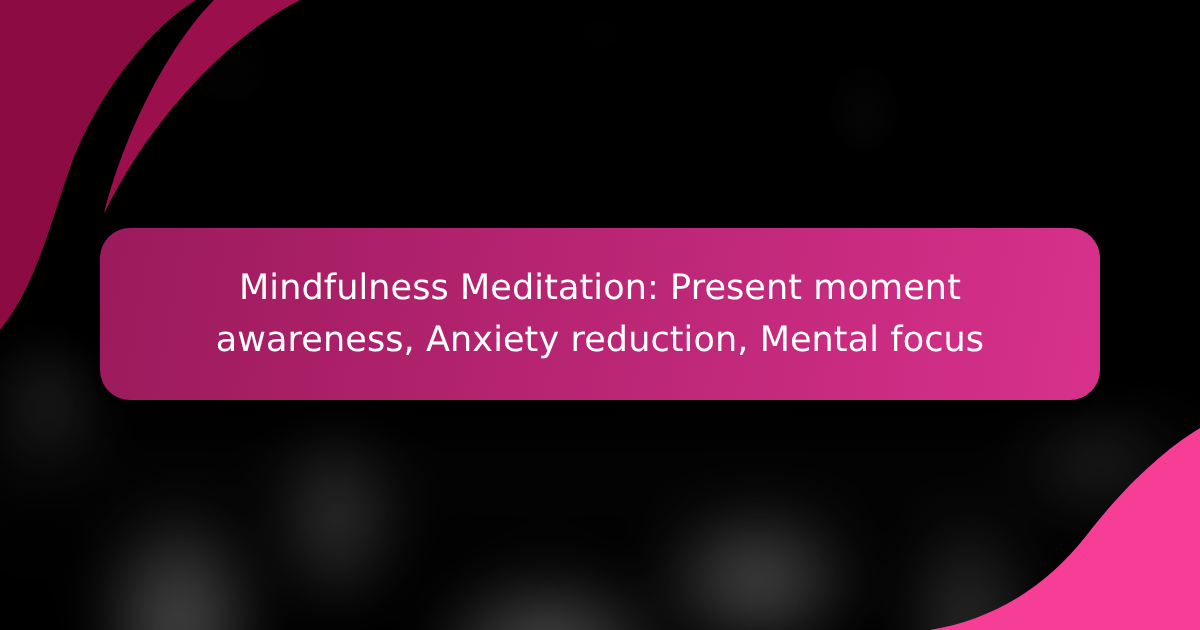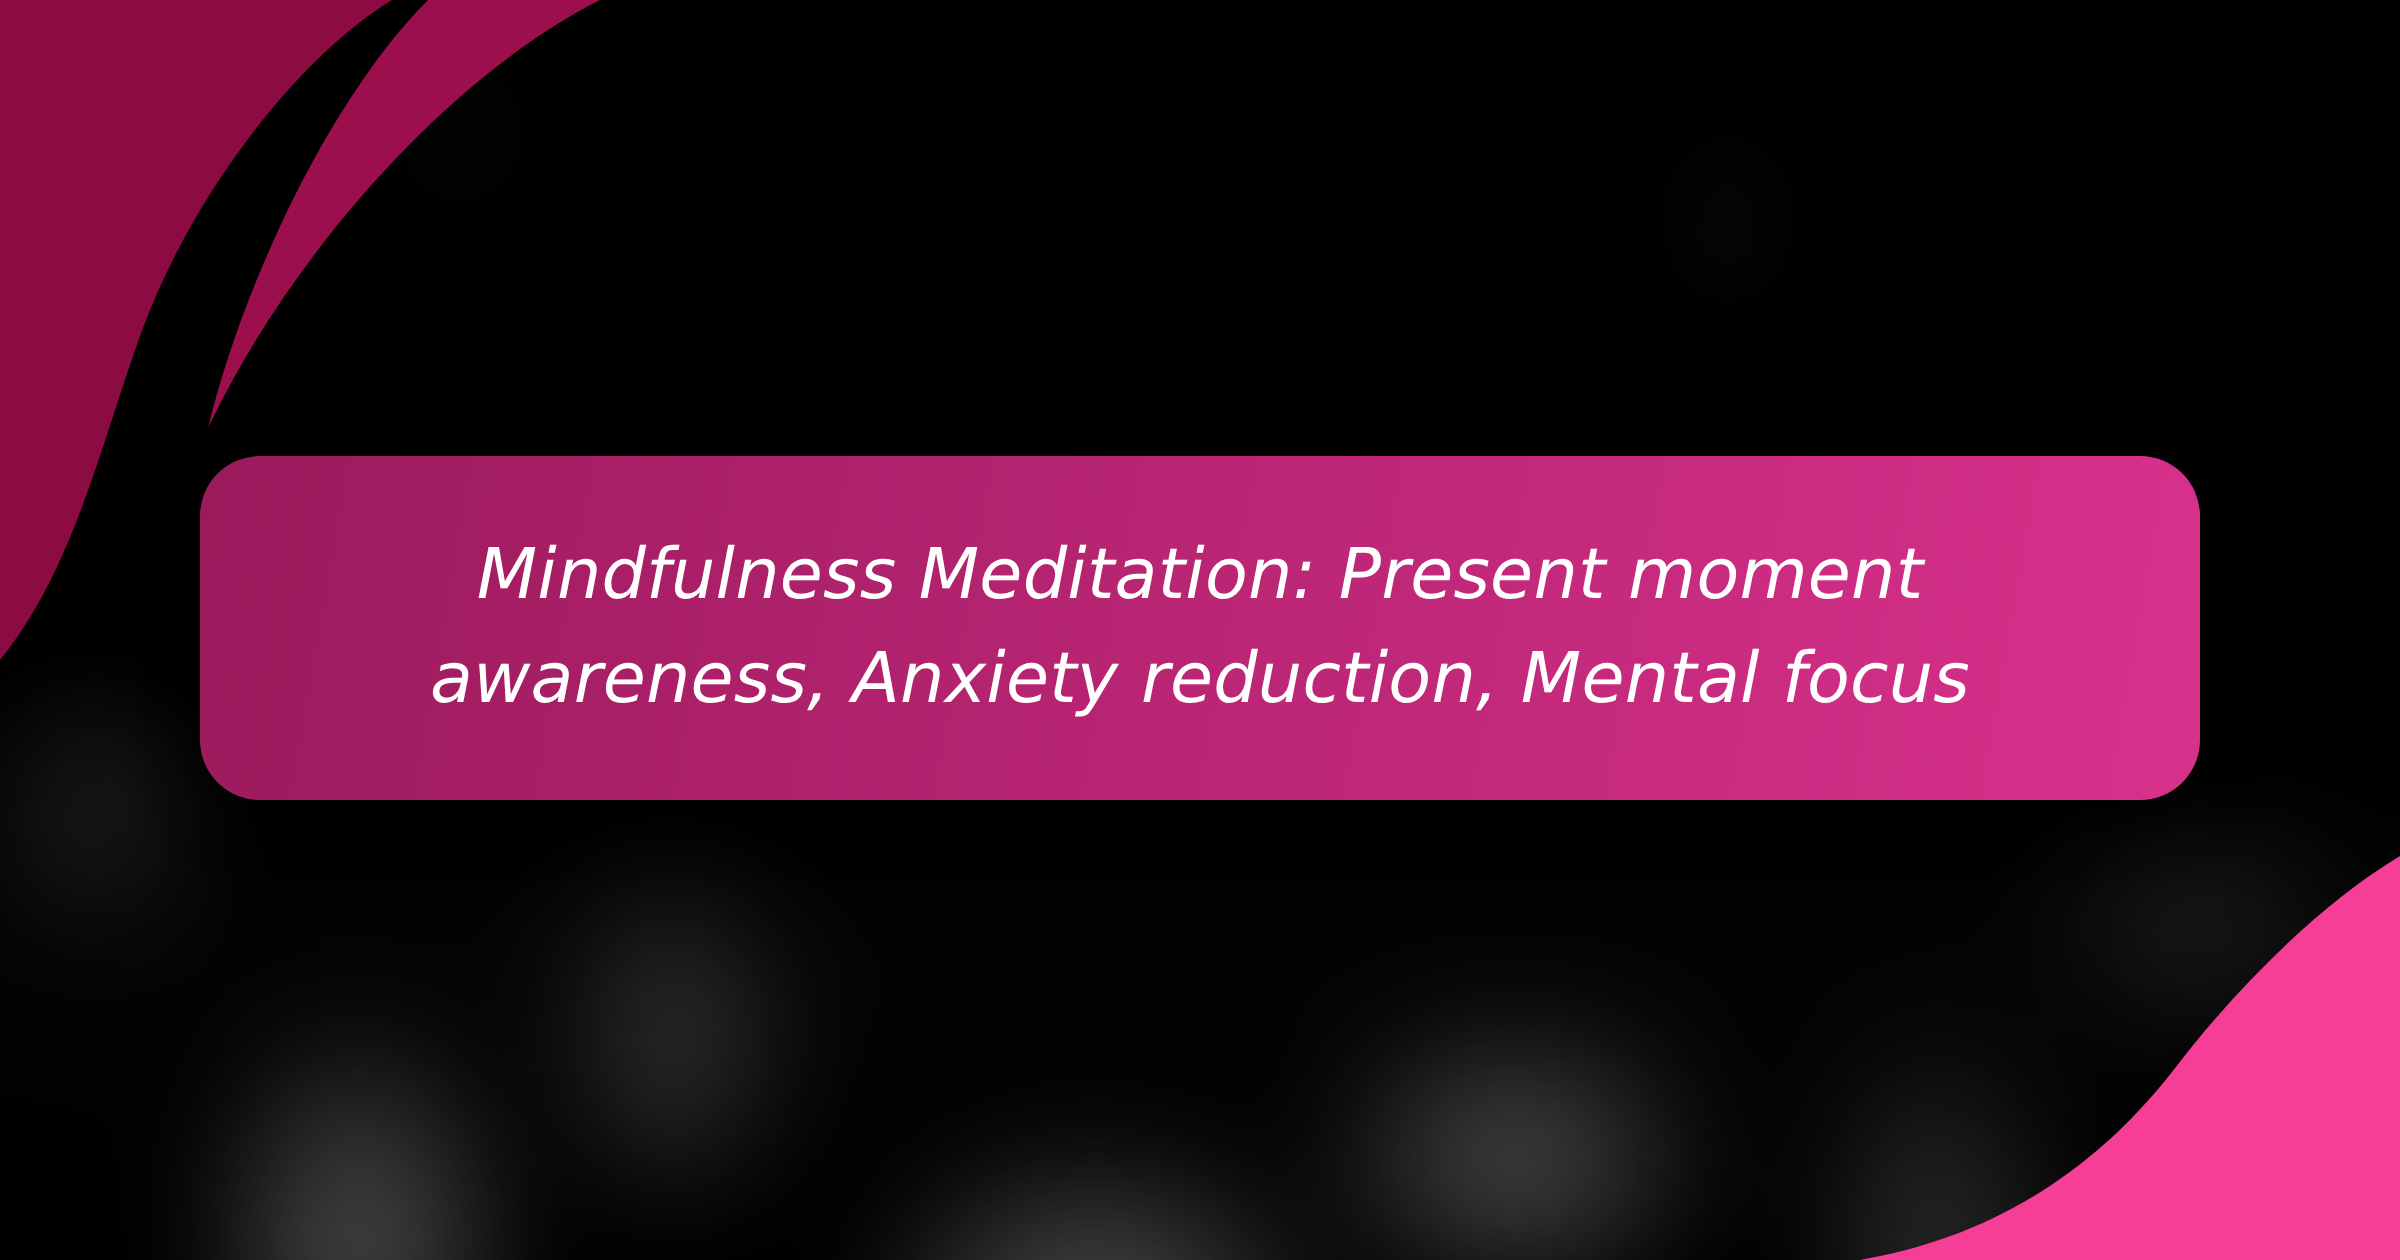--- a/index.html
+++ b/index.html
@@ -66,21 +66,20 @@
     width: 1000px;
     height: 172px;
     border-radius: 30px;
     box-sizing: border-box;
     padding: 0 46px;
     display: flex;
     align-items: center;
     justify-content: center;
     text-align: center;
     box-shadow: 0 10px 26px rgba(0,0,0,0.55);
-    font-style: italic;
   }
 
   .headline-text {
     color: #ffffff;
     font-size: 35px;
     line-height: 52px;
     font-weight: 400;
     letter-spacing: 0.1px;
     text-rendering: geometricPrecision;
   }

